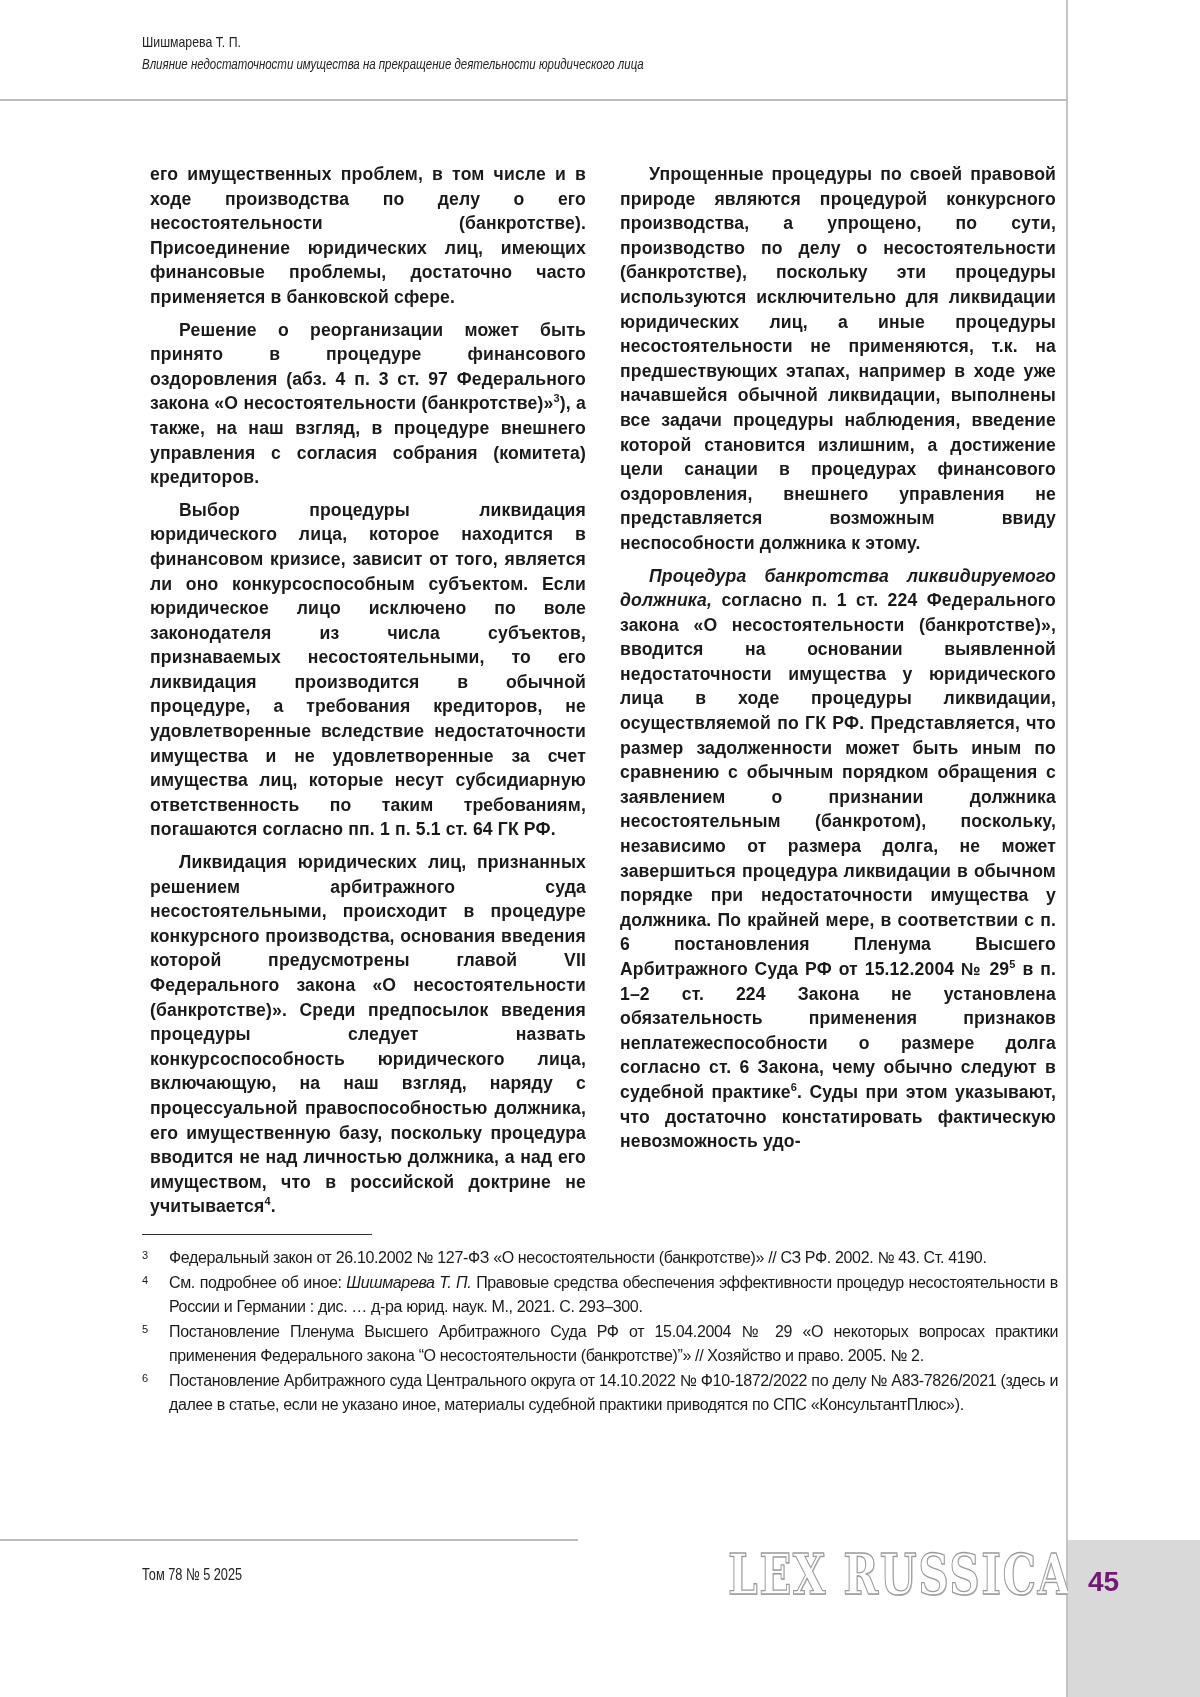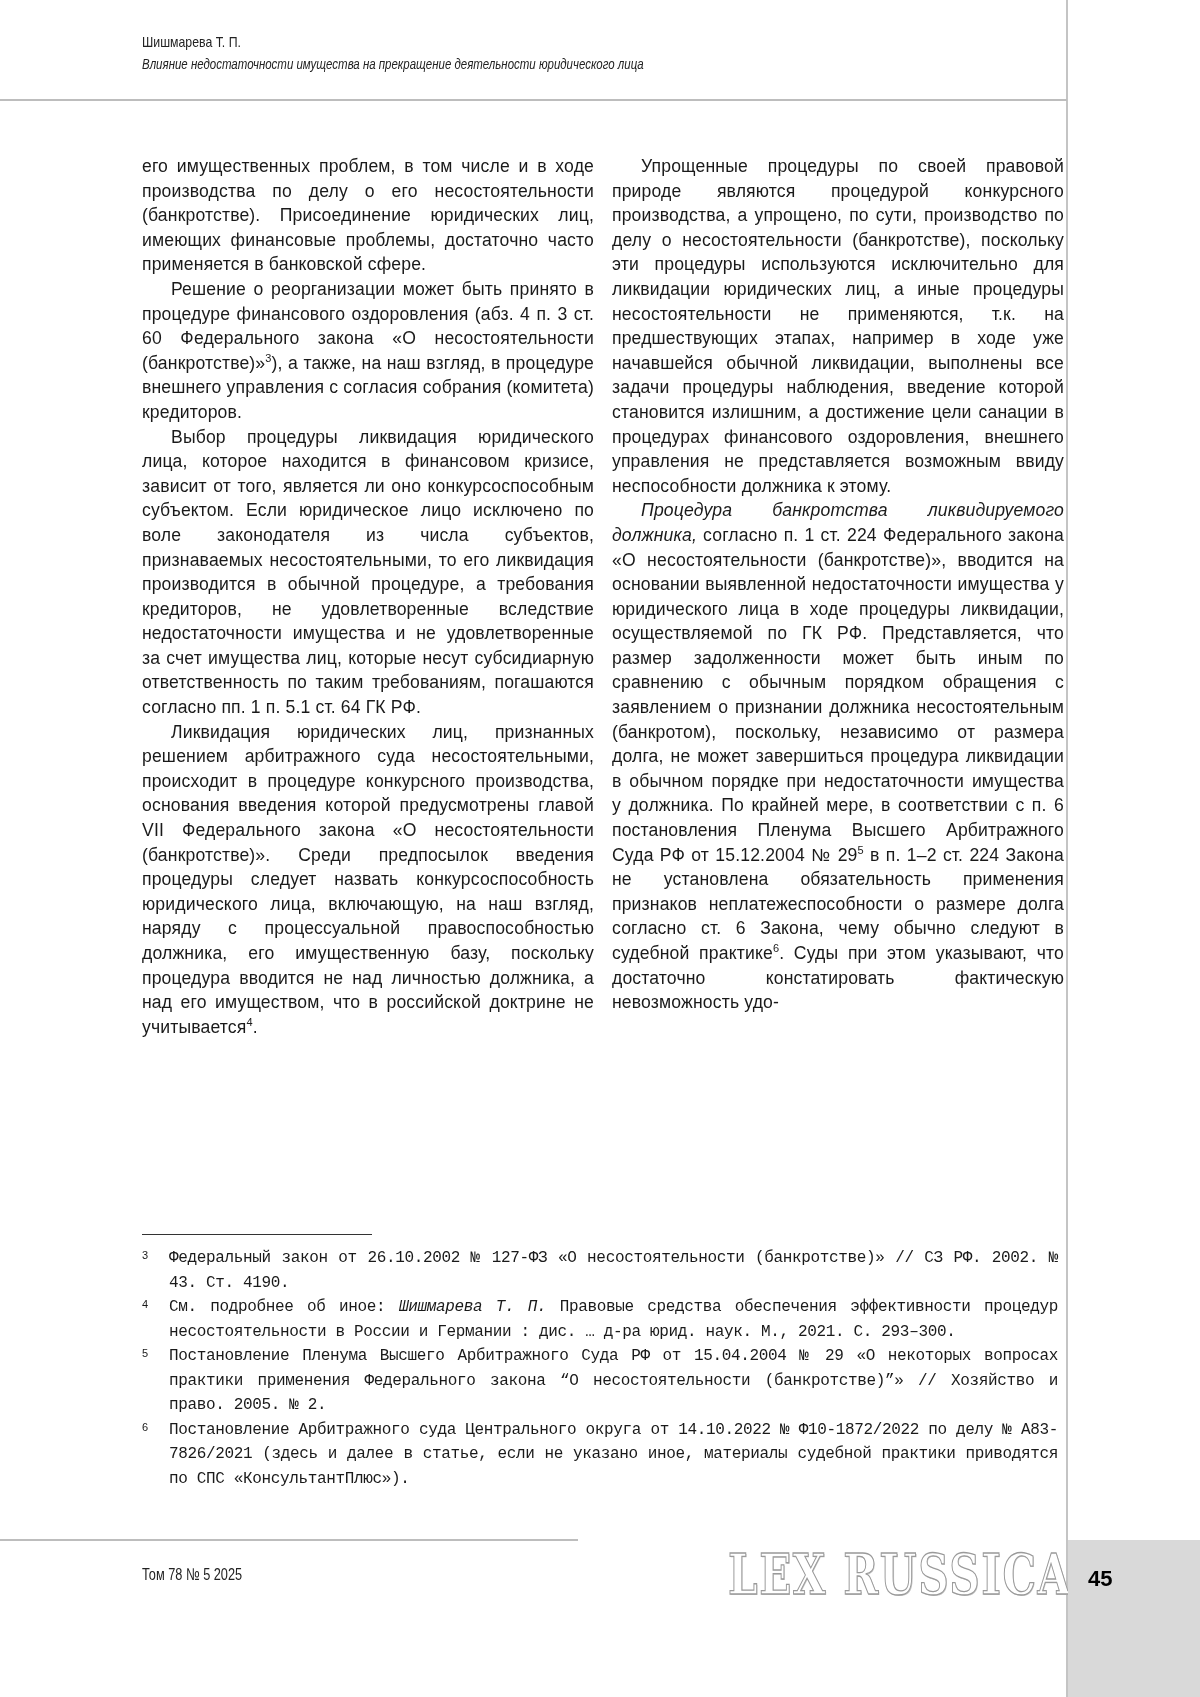--- a/index.html
+++ b/index.html
@@ -19,60 +19,60 @@
     font-family: "Liberation Sans", sans-serif; font-size: 15.5px; font-style: italic; color: #222;
     transform: scaleX(0.74); transform-origin: left; white-space: nowrap;
   }
   .col {
     position: absolute; top: 154px; width: 452px;
     font-size: 17.6px; line-height: 24.6px; text-align: justify; letter-spacing: 0.15px;
     font-family: "Liberation Sans", sans-serif;
   }
   .col.left { left: 142px; }
   .col.right { left: 612px; }
-  .col p { margin: 0; text-indent: 29px; }
+  .col p { margin: 8px; text-indent: 29px; font-weight: bold; }
   .col p.noindent { text-indent: 0; }
   sup { font-size: 11px; line-height: 0; vertical-align: 7px; }
   .fn-rule { position: absolute; left: 142px; top: 1234px; width: 230px; height: 1px; background: #333; }
   .footnotes {
     position: absolute; left: 142px; top: 1246px; width: 916px;
     font-size: 16px; line-height: 24.5px; text-align: justify;
     font-family: "Liberation Sans", sans-serif;
   }
   .fn { position: relative; padding-left: 27px; margin-bottom: 0; }
   .fn .num { position: absolute; left: 0; top: -3px; font-size: 11px; }
-  .fn .txt { display: block; letter-spacing: -0.35px; font-family: Liberation Mono, monospace; }
+  .fn .txt { display: block; letter-spacing: -0.35px; }
   .footer-line { position: absolute; left: 0; top: 1539px; width: 578px; height: 2px; background: #bdbdbd; }
   .issue {
     position: absolute; left: 142px; top: 1565px; font-size: 17px; color: #222;
     transform: scaleX(0.75); transform-origin: left; white-space: nowrap;
   }
   .logo {
     position: absolute; left: 728px; top: 1540px; font-size: 54px; color: #ffffff;
     font-family: "DejaVu Serif", "Liberation Serif", serif; font-weight: bold; letter-spacing: 2px;
     -webkit-text-stroke: 1.2px #9a9a9a; transform: scaleX(0.78) scaleY(1.05); transform-origin: left top;
     white-space: nowrap; text-shadow: 1px 1px 0 #c8c8c8;
   }
   .pagebox { position: absolute; left: 1068px; top: 1540px; width: 132px; height: 157px; background: #d9d9d9; }
-  .pagenum { position: absolute; left: 20px; top: 26px; font-size: 22px; font-weight: bold; color: #000000; }
+  .pagenum { position: absolute; left: 20px; top: 26px; font-size: 28px; font-weight: bold; color: #701a75; }
 </style>
 </head>
 <body>
 
 <div class="vline"></div>
 <div class="hdr-line"></div>
 
 <div class="header">
   <div class="author">Шишмарева Т. П.</div>
   <div class="title">Влияние недостаточности имущества на прекращение деятельности юридического лица</div>
 </div>
 
 <div class="col left">
   <p class="noindent">его имущественных проблем, в том числе и в ходе производства по делу о его несостоятельности (банкротстве). Присоединение юридических лиц, имеющих финансовые проблемы, достаточно часто применяется в банковской сфере.</p>
-  <p><span>Решение о реорганизации может быть принято в процедуре финансового оздоровления (абз. 4 п. 3 ст. 60 Федерального закона «О несостоятельности (банкротстве)»</span><sup>3</sup><span>), а также, на наш взгляд, в процедуре внешнего управления с согласия собрания (комитета) кредиторов.</span></p>
+  <p><span>Решение о реорганизации может быть принято в процедуре финансового оздоровления (абз. 4 п. 3 ст. 97 Федерального закона «О несостоятельности (банкротстве)»</span><sup>3</sup><span>), а также, на наш взгляд, в процедуре внешнего управления с согласия собрания (комитета) кредиторов.</span></p>
   <p>Выбор процедуры ликвидация юридического лица, которое находится в финансовом кризисе, зависит от того, является ли оно конкурсоспособным субъектом. Если юридическое лицо исключено по воле законодателя из числа субъектов, признаваемых несостоятельными, то его ликвидация производится в обычной процедуре, а требования кредиторов, не удовлетворенные вследствие недостаточности имущества и не удовлетворенные за счет имущества лиц, которые несут субсидиарную ответственность по таким требованиям, погашаются согласно пп. 1 п. 5.1 ст. 64 ГК РФ.</p>
   <p><span>Ликвидация юридических лиц, признанных решением арбитражного суда несостоятельными, происходит в процедуре конкурсного производства, основания введения которой предусмотрены главой VII Федерального закона «О несостоятельности (банкротстве)». Среди предпосылок введения процедуры следует назвать конкурсоспособность юридического лица, включающую, на наш взгляд, наряду с процессуальной правоспособностью должника, его имущественную базу, поскольку процедура вводится не над личностью должника, а над его имуществом, что в российской доктрине не учитывается</span><sup>4</sup><span>.</span></p>
 </div>
 
 <div class="col right">
   <p>Упрощенные процедуры по своей правовой природе являются процедурой конкурсного производства, а упрощено, по сути, производство по делу о несостоятельности (банкротстве), поскольку эти процедуры используются исключительно для ликвидации юридических лиц, а иные процедуры несостоятельности не применяются, т.к. на предшествующих этапах, например в ходе уже начавшейся обычной ликвидации, выполнены все задачи процедуры наблюдения, введение которой становится излишним, а достижение цели санации в процедурах финансового оздоровления, внешнего управления не представляется возможным ввиду неспособности должника к этому.</p>
   <p><em>Процедура банкротства ликвидируемого должника,</em><span> согласно п. 1 ст. 224 Федерального закона «О несостоятельности (банкротстве)», вводится на основании выявленной недостаточности имущества у юридического лица в ходе процедуры ликвидации, осуществляемой по ГК РФ. Представляется, что размер задолженности может быть иным по сравнению с обычным порядком обращения с заявлением о признании должника несостоятельным (банкротом), поскольку, независимо от размера долга, не может завершиться процедура ликвидации в обычном порядке при недостаточности имущества у должника. По крайней мере, в соответствии с п. 6 постановления Пленума Высшего Арбитражного Суда РФ от 15.12.2004 № 29</span><sup>5</sup><span> в п. 1–2 ст. 224 Закона не установлена обязательность применения признаков неплатежеспособности о размере долга согласно ст. 6 Закона, чему обычно следуют в судебной практике</span><sup>6</sup><span>. Суды при этом указывают, что достаточно констатировать фактическую невозможность удо-</span></p>
 </div>
 
 <div class="fn-rule"></div>

